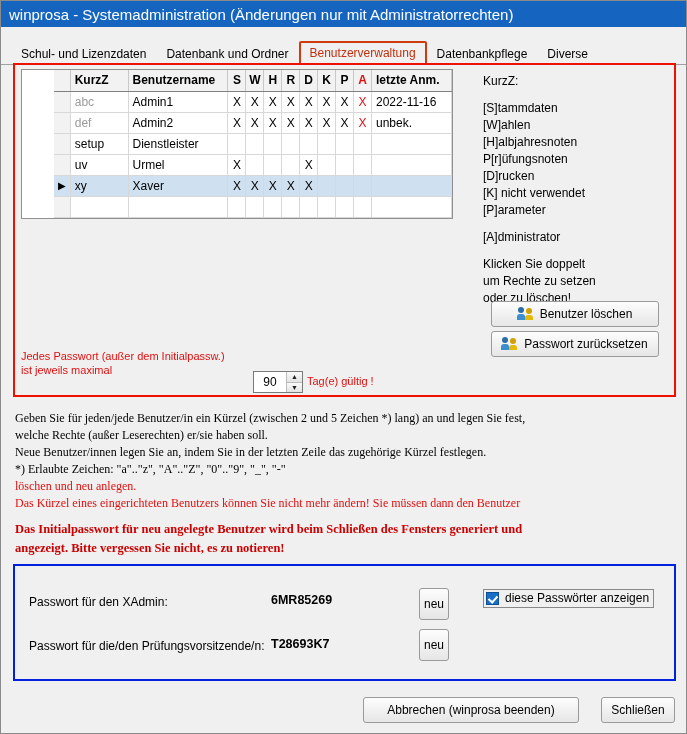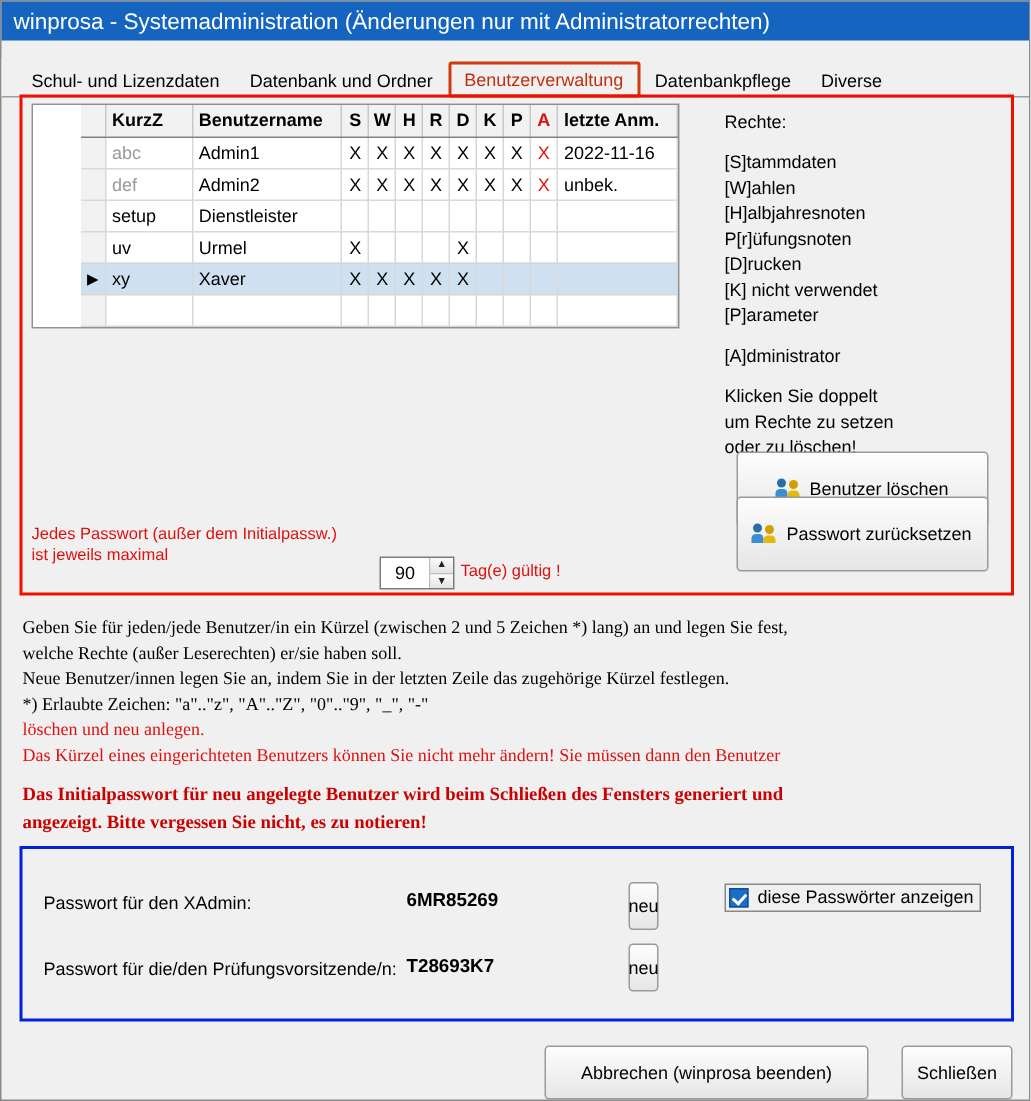--- a/index.html
+++ b/index.html
@@ -125,21 +125,21 @@
   }
   .rights .ln { margin-bottom: 1px; }
   .rights .gap { height: 10px; }
 
   
   .btn {
     background: linear-gradient(#fdfdfd, #e6e6e6);
     border: 1px solid #9a9a9a;
     border-radius: 3px;
     font-size: 12px;
-    padding: 17px 10px;
+    padding: 5px 10px;
     cursor: pointer;
     display: inline-flex;
     align-items: center;
     gap: 6px;
     color: #000;
   }
   .btn-wide {
     position: absolute;
     width: 168px;
     left: 490px;
@@ -211,21 +211,21 @@
     position: absolute;
     left: 12px; top: 563px;
     width: 663px; height: 117px;
     border: 2px solid #0022dd;
   }
   .pwlabel { position:absolute; left: 28px; font-size: 12px; color:#000; }
   .pwvalue { position:absolute; left: 270px; font-weight: bold; font-size: 12.5px; color:#000; }
   .btn-neu {
     position: absolute;
     left: 418px;
-    width: 20px; height: 32px;
+    width: 30px; height: 32px;
     justify-content: center;
     padding: 0;
   }
   .chk-wrap {
     position: absolute;
     left: 462px; top: 588px;
     display:flex; align-items:center; gap:6px;
     border: 1px solid #888;
     padding: 1px 4px 2px 2px;
     margin-left: 20px;
@@ -375,21 +375,21 @@
             <td class="c colw-flag"></td>
             <td class="c colw-flag"></td>
             <td class="c colw-flag redx"></td>
             <td class="colw-last"></td>
           </tr>
         </tbody>
     </table>
   </div>
 
   <div class="rights">
-    <div class="ln">Rechte:</div>
+    <div class="ln">KurzZ:</div>
     <div class="gap"></div>
     <div class="ln">[S]tammdaten</div>
     <div class="ln">[W]ahlen</div>
     <div class="ln">[H]albjahresnoten</div>
     <div class="ln">P[r]üfungsnoten</div>
     <div class="ln">[D]rucken</div>
     <div class="ln">[K] nicht verwendet</div>
     <div class="ln">[P]arameter</div>
     <div class="gap"></div>
     <div class="ln">[A]dministrator</div>

